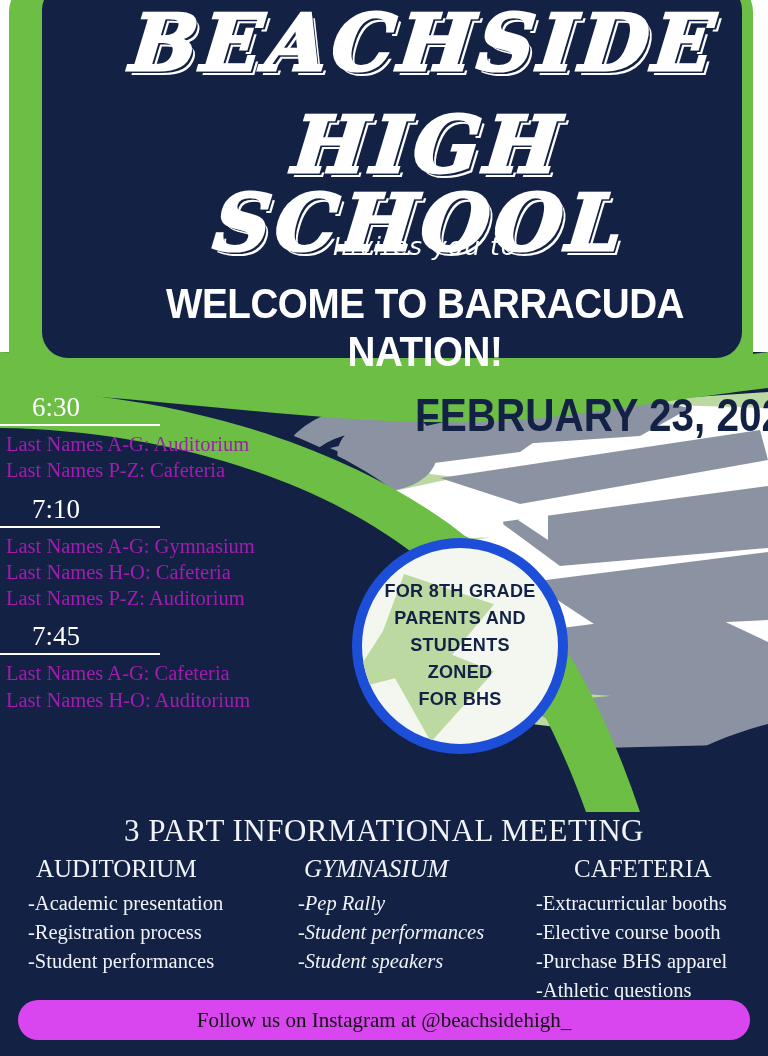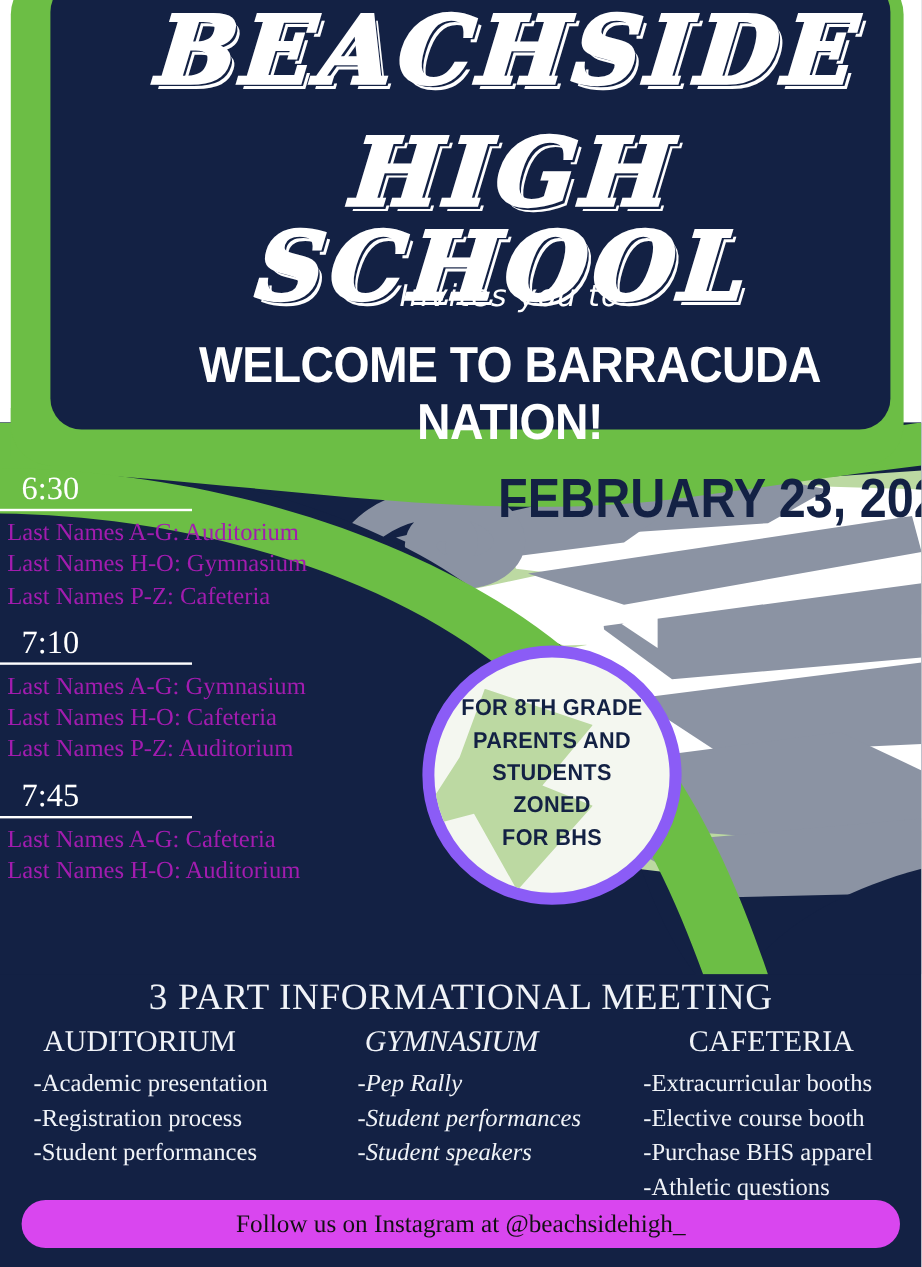--- a/index.html
+++ b/index.html
@@ -42,31 +42,31 @@
 
   
   #date{position:absolute;left:368px;top:388px;width:392px;text-align:right;
       font-family:"Liberation Sans",sans-serif;font-weight:700;font-size:46px;
       color:#132144;letter-spacing:0px;transform:scaleX(0.88);transform-origin:right center;
       z-index:6;white-space:nowrap;}
 
   
   #schedule{position:absolute;left:0px;top:392px;width:350px;z-index:7;}
   .slot{margin-bottom:6px;}
-  .slot-time{color:#ffffff;font-size:27px;padding-left:18px;line-height:1.15;
+  .slot-time{color:#ffffff;font-size:27px;padding-left:32px;line-height:1.15;
       font-family:"Liberation Serif",serif;}
   .slot-rule{height:2px;background:#ffffff;width:160px;margin:1px 0 5px 0;}
   .slot-rows{padding-left:6px;}
   .slot-row{color:#a21caf;font-size:20.5px;line-height:1.28;white-space:nowrap;
       font-family:"Liberation Serif",serif;}
   .gap1{height:4px;}
 
   
   #badge{position:absolute;left:352px;top:538px;width:216px;height:216px;
-      border-radius:50%;background:#f4f7f0;border:10px solid #8b5cf6;
+      border-radius:50%;background:#f4f7f0;border:10px solid #1d4ed8;
       box-sizing:border-box;z-index:8;overflow:hidden;}
   #badge .fishghost{position:absolute;left:-18px;top:26px;width:150px;height:168px;
       background:#bcd9a2;clip-path:polygon(40% 0%,100% 18%,72% 48%,100% 58%,58% 100%,34% 62%,0% 70%,26% 34%);}
   #badge .btxt{position:relative;z-index:2;padding:30px 12px 0 12px;text-align:center;
       font-family:"Liberation Sans",sans-serif;font-weight:700;color:#132144;
       font-size:19px;line-height:1.42;letter-spacing:0.3px;}
   #badge .btxt div{transform:scaleX(0.95);}
 
   
   #meeting{position:absolute;left:0;top:813px;width:768px;z-index:7;}
@@ -161,21 +161,20 @@
 
   <div id="date">FEBRUARY 23, 2023</div>
 
   <div id="schedule">
 
     <div class="slot">
       <div class="slot-time">6:30</div>
       <div class="slot-rule"></div>
       <div class="slot-rows">
         <div class="slot-row">Last Names A-G: Auditorium</div>
-        <div class="slot-row">Last Names H-O: Gymnasium</div>
         <div class="slot-row">Last Names P-Z: Cafeteria</div>
       </div>
     </div>
 
     <div class="gap1"></div>
 
     <div class="slot">
       <div class="slot-time">7:10</div>
       <div class="slot-rule"></div>
       <div class="slot-rows">

